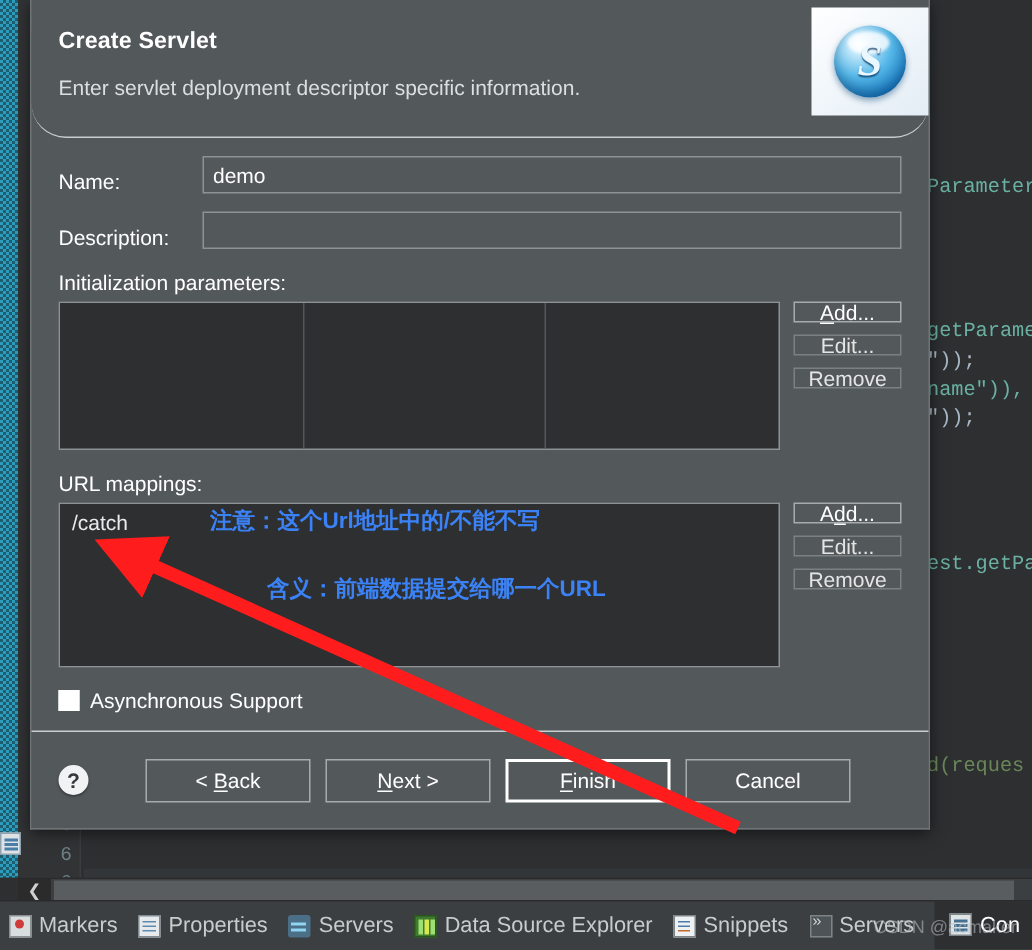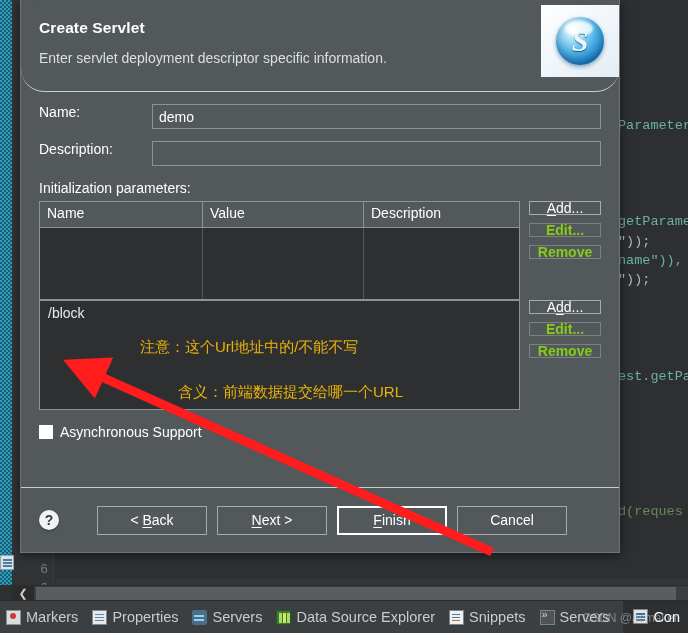--- a/index.html
+++ b/index.html
@@ -111,21 +111,21 @@
   }
   .s-ball .s-glyph{
     position:relative; font-family:"Liberation Serif", serif; font-size:30px;
     font-weight:bold; font-style:italic; color:#eaf7ff;
     text-shadow:0 1px 1px rgba(0,50,95,.75);
     line-height:1;
   }
 
   .dlg-body { position:relative; padding:0 18px; height:404px; }
 
-  .row { display:flex; align-items:flex-start; margin-top:12px;gap:17px; }
+  .row { display:flex; align-items:flex-end; margin-top:12px; }
   .row .lbl { width:96px; font-size:14px; color:#ffffff; }
   .tfield {
     flex:1; height:25px; background:#53585b;
     border:1px solid #8d9295;
     color:#ffffff; font-size:14px; font-family:"Liberation Sans", sans-serif;
     padding:0 6px; outline:none;
   }
   .tfield::placeholder{ color:#9aa0a4; }
 
   .section-label {
@@ -152,21 +152,21 @@
     position:relative; padding:4px 8px;
   }
   .url-item { font-size:14px; color:#e8eaec; }
 
   .btn-col { width:72px; display:flex; flex-direction:column; gap:8px; }
   .sbtn {
     height:14px; background:#53585b; border:1px solid #a7abae;
     color:#ffffff; font-size:14px; font-family:"Liberation Sans", sans-serif;
     display:flex; align-items:center; justify-content:center; cursor:pointer;
   }
-  .sbtn.disabled { color:#84cc16; border-color:#7b8083; cursor:default;font-weight:bold; }
+  .sbtn.disabled { color:#e5e5e5; border-color:#7b8083; cursor:default; }
 
   .chk-row { display:flex; align-items:center; margin-top:14px; }
   .chkbox {
     width:14px; height:14px; background:#ffffff; border:1px solid #ffffff;
     margin-right:7px;
   }
   .chk-label { font-size:14px; color:#ffffff; }
 
   .dlg-footer {
     position:absolute; left:0; bottom:0; width:100%; height:65px;
@@ -184,21 +184,21 @@
     width:110px; height:29px; background:#53585b; border:1px solid #a7abae;
     color:#ffffff; font-size:14px; font-family:"Liberation Sans", sans-serif;
     display:flex; align-items:center; justify-content:center; cursor:pointer;
     margin-right:10px;
   }
   .wbtn.default { border:2px solid #ffffff; }
   u { text-underline-offset:2px; }
 
   
   .anno {
-    position:absolute; color:#eab308; font-size:15px; font-weight:normal;
+    position:absolute; color:#3b82f6; font-size:15px; font-weight:bold;
     font-family:"Liberation Sans", sans-serif; white-space:nowrap;
     pointer-events:none;
   }
   #arrow-svg { position:absolute; left:0; top:0; width:688px; height:633px;
                pointer-events:none; }
 
   
   #viewbar {
     position:absolute; left:0; bottom:0; width:688px; height:33px;
     background:#3c3f41; border-top:1px solid #2b2b2b;
@@ -313,48 +313,44 @@
 
     <div class="row">
       <span class="lbl">Description:</span>
       <input class="tfield" type="text" value="" style="">
     </div>
 
     <div class="section-label">Initialization parameters:</div>
 
     <div class="table-wrap">
       <div class="param-table">
-        <div class="thead">
-          <div class="th" style="width:163px">Name</div>
-          <div class="th" style="width:161px">Value</div>
-          <div class="th" style="flex:1">Description</div>
-        </div>
         <div class="tbody">
           <div class="col" style="width:163px"></div>
           <div class="col" style="width:161px"></div>
           <div class="col" style="flex:1"></div>
         </div>
       </div>
       <div class="btn-col">
         <div class="sbtn">
             <span><u>A</u>dd...</span>
           </div>
         <div class="sbtn disabled">
             <span>Edit...</span>
           </div>
         <div class="sbtn disabled">
             <span>Remove</span>
           </div>
       </div>
     </div>
 
+    <div class="section-label">URL mappings:</div>
 
     <div class="table-wrap">
       <div class="url-list">
-        <div class="url-item">/block</div>
+        <div class="url-item">/catch</div>
       </div>
       <div class="btn-col">
         <div class="sbtn">
             <span>A<u>d</u>d...</span>
           </div>
         <div class="sbtn disabled">
             <span>Edit...</span>
           </div>
         <div class="sbtn disabled">
             <span>Remove</span>

